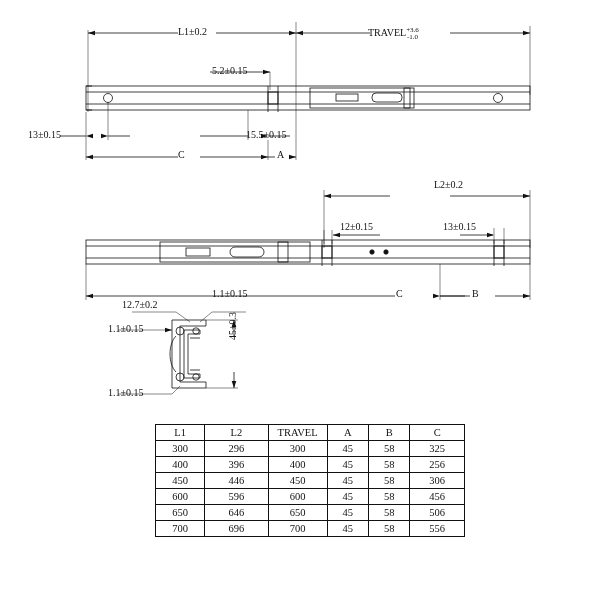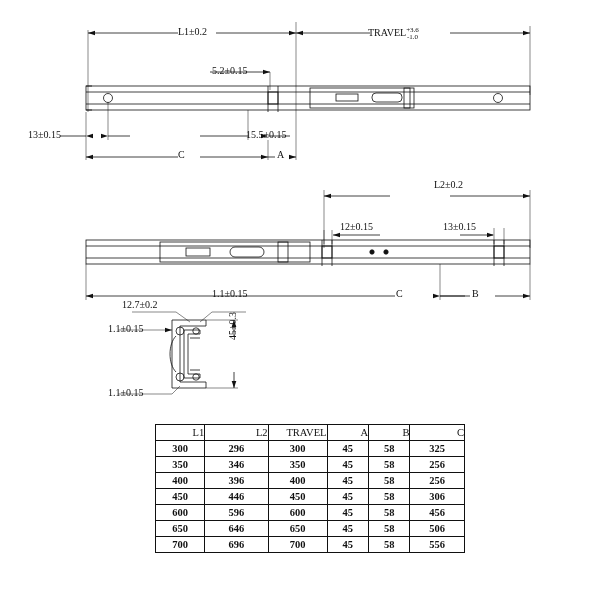--- a/index.html
+++ b/index.html
@@ -1,22 +1,22 @@
 <!DOCTYPE html>
 <html><head>
 <meta charset="utf-8">
 <style>
   html,body{margin:0;padding:0;background:#ffffff;}
   body{width:610px;height:610px;font-family:"Liberation Serif",serif;color:#111;}
   #stage{position:relative;width:610px;height:610px;overflow:hidden;}
   .lbl{position:absolute;font-size:10px;color:#111;white-space:nowrap;line-height:1;}
   svg{position:absolute;left:0;top:0;}
   table.dim{position:absolute;border-collapse:collapse;font-size:10.5px;}
-  table.dim td,table.dim th{border:1px solid #111;text-align:center;padding:2px 0;font-weight:bold;}
-  table.dim th{font-weight:normal;text-align:right;}
+  table.dim td,table.dim th{border:1px solid #111;text-align:center;padding:2px 0;font-weight:normal;}
+  table.dim th{font-weight:normal;}
   .stack{display:inline-block;vertical-align:middle;font-size:7px;line-height:7px;text-align:center;}
 </style>
 </head>
 <body>
 
 <div id="stage">
 
   <svg width="610" height="610">
     <g stroke="#111" fill="none" stroke-width="0.8">
 
@@ -192,28 +192,20 @@
     <tbody>
       <tr>
         <td>300</td>
         <td>296</td>
         <td>300</td>
         <td>45</td>
         <td>58</td>
         <td>325</td>
       </tr>
       <tr>
-        <td>350</td>
-        <td>346</td>
-        <td>350</td>
-        <td>45</td>
-        <td>58</td>
-        <td>256</td>
-      </tr>
-      <tr>
         <td>400</td>
         <td>396</td>
         <td>400</td>
         <td>45</td>
         <td>58</td>
         <td>256</td>
       </tr>
       <tr>
         <td>450</td>
         <td>446</td>

